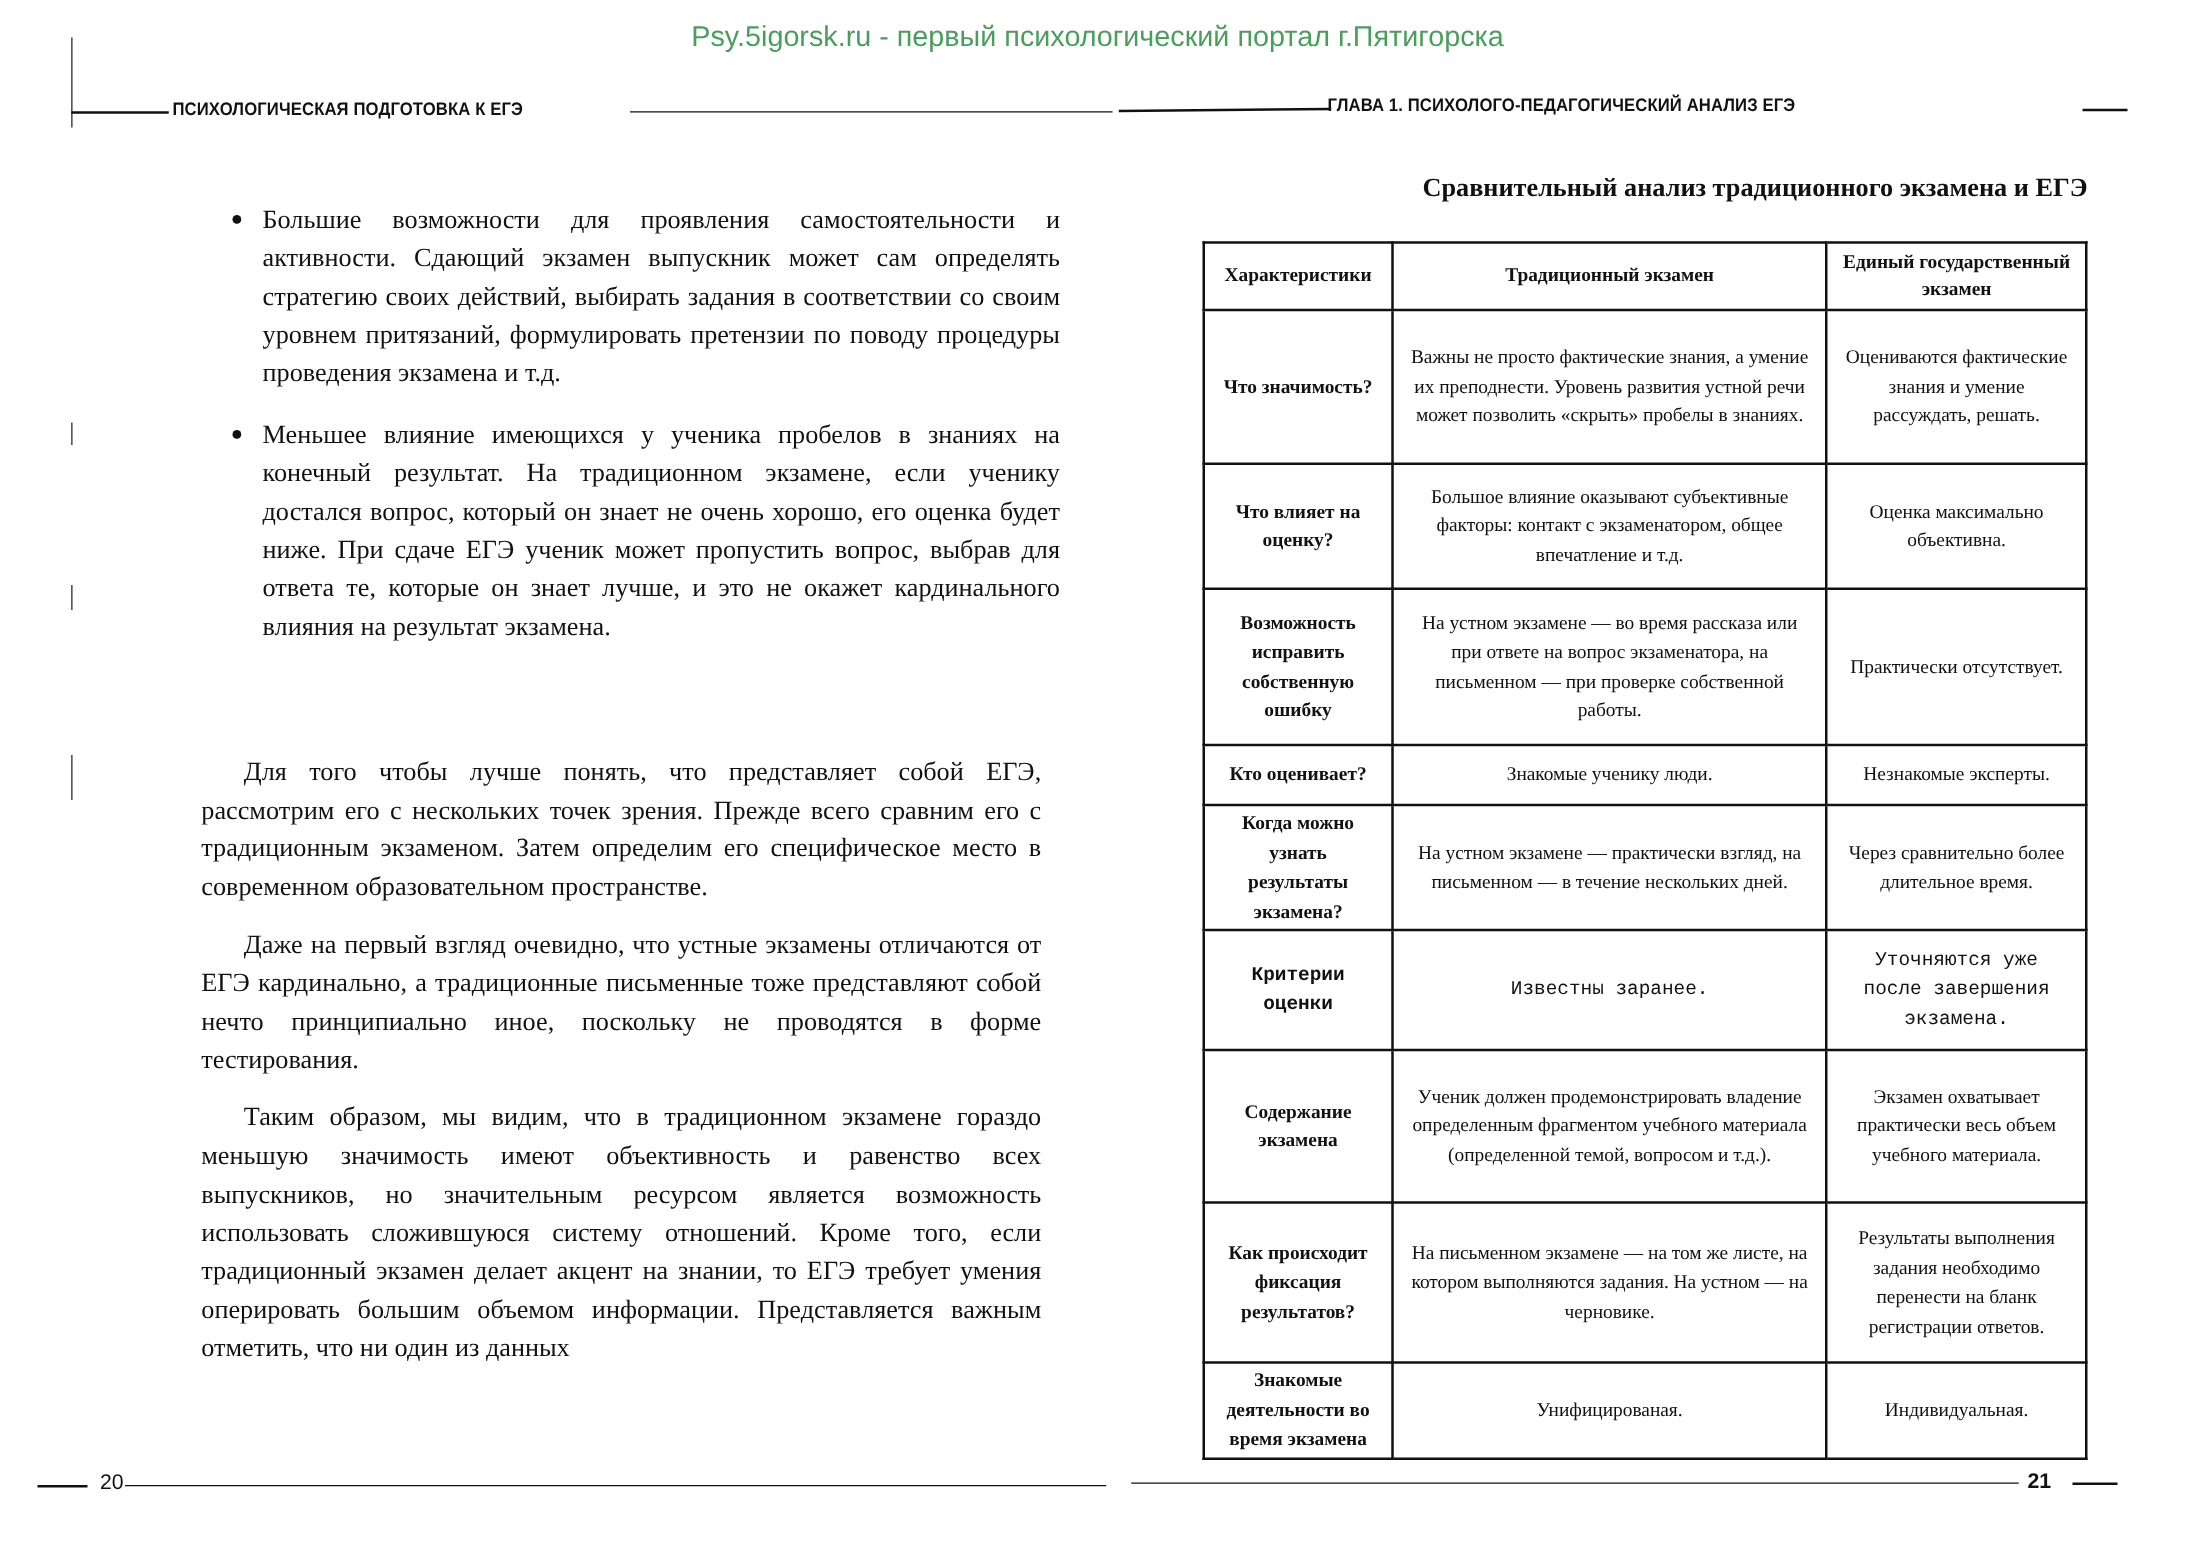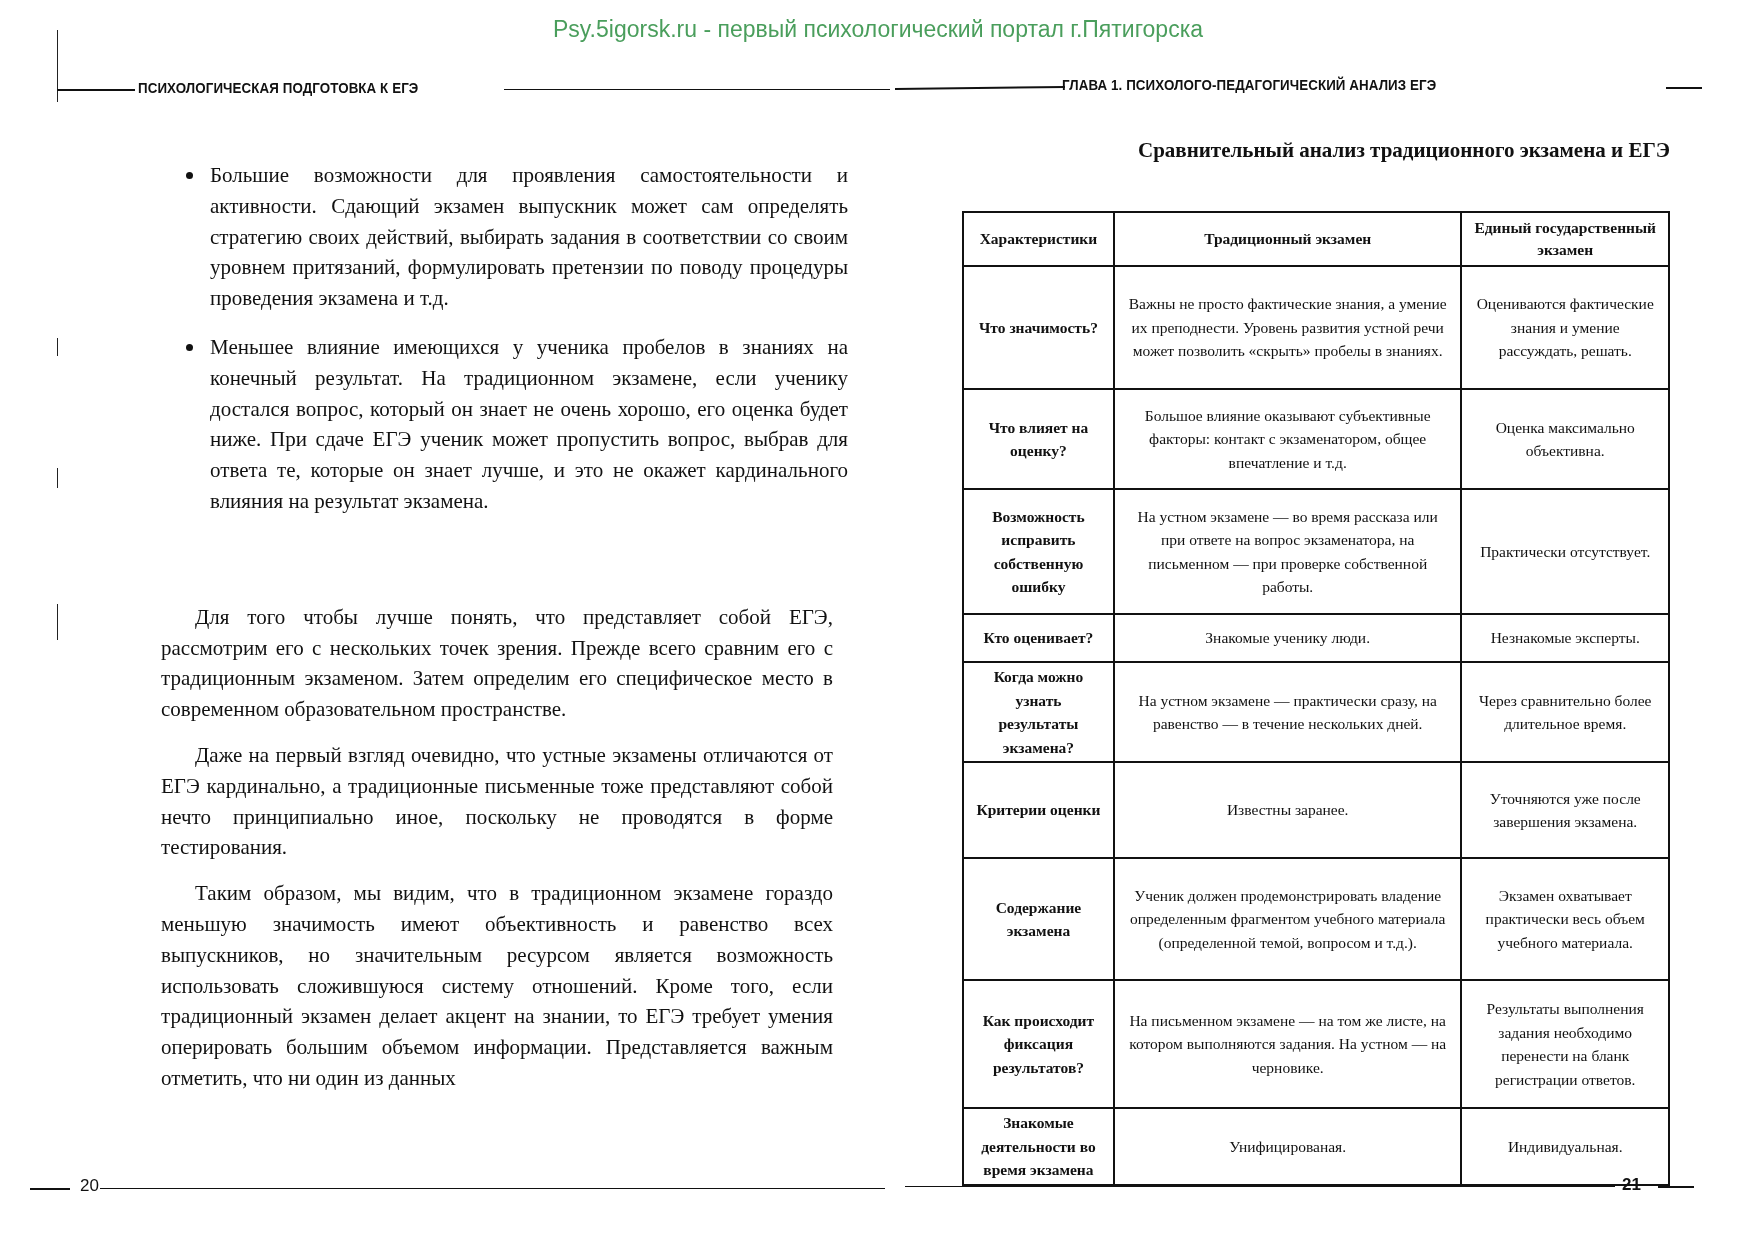--- a/index.html
+++ b/index.html
@@ -12,21 +12,21 @@
   .run-head { font-family: "Liberation Sans", "DejaVu Sans", sans-serif; font-size: 14.5px;
     font-weight: bold; letter-spacing: 0.1px; white-space: nowrap; transform: scaleX(0.92); transform-origin: left center; }
   .rule { height: 1.5px; background: #111; }
   .col-left { left: 146px; top: 160px; width: 702px; font-size: 21px; line-height: 30.8px; text-align: justify; }
   .bullet { position: relative; padding-left: 64px; margin-bottom: 18px; }
   .bullet .dot { position: absolute; left: 40px; top: 12px; width: 7px; height: 7px; border-radius: 50%; background: #111; }
   .para { text-indent: 34px; margin: 15px; }
   .gap { height: 52px; }
   .tbl-title { left: 962px; width: 708px; top: 138px; text-align: right; font-weight: bold; font-size: 21px; }
   table.cmp { position: absolute; left: 962px; top: 193px; width: 708px; border-collapse: collapse;
-    font-size: 15.5px; line-height: 23.5px; margin-top: 18px; }
+    font-size: 15.5px; line-height: 23.5px; }
   table.cmp td, table.cmp th { border: 2px solid #111; vertical-align: middle; padding: 2px 10px 2px 10px; text-align: center; }
   table.cmp th { font-weight: bold; text-align: center; font-size: 15.5px; line-height: 22px; }
   table.cmp td.c1 { font-weight: bold; }
   .page-num { font-family: "Liberation Sans", "DejaVu Sans", sans-serif; font-size: 17px; }
 </style>
 </head>
 <body>
 
 <div class="abs site-banner">Psy.5igorsk.ru - первый психологический портал г.Пятигорска</div>
 
@@ -88,24 +88,24 @@
         <td class="c2">На устном экзамене — во время рассказа или при ответе на вопрос экзаменатора, на письменном — при проверке собственной работы.</td>
         <td class="c3">Практически отсутствует.</td>
       </tr>
       <tr style="height: 48px;">
         <td class="c1">Кто оценивает?</td>
         <td class="c2">Знакомые ученику люди.</td>
         <td class="c3">Незнакомые эксперты.</td>
       </tr>
       <tr style="height: 77px;">
         <td class="c1">Когда можно узнать результаты экзамена?</td>
-        <td class="c2">На устном экзамене — практически сразу, на равенство — в течение нескольких дней.</td>
+        <td class="c2">На устном экзамене — практически взгляд, на письменном — в течение нескольких дней.</td>
         <td class="c3">Через сравнительно более длительное время.</td>
       </tr>
-      <tr style="height: 96px;">
+      <tr style="height: 96px; font-family: Liberation Mono, monospace;">
         <td class="c1">Критерии оценки</td>
         <td class="c2">Известны заранее.</td>
         <td class="c3">Уточняются уже после завершения экзамена.</td>
       </tr>
       <tr style="height: 122px; border-radius: 13px;">
         <td class="c1">Содержание экзамена</td>
         <td class="c2">Ученик должен продемонстрировать владение определенным фрагментом учебного материала (определенной темой, вопросом и т.д.).</td>
         <td class="c3">Экзамен охватывает практически весь объем учебного материала.</td>
       </tr>
       <tr style="height: 128px;">

